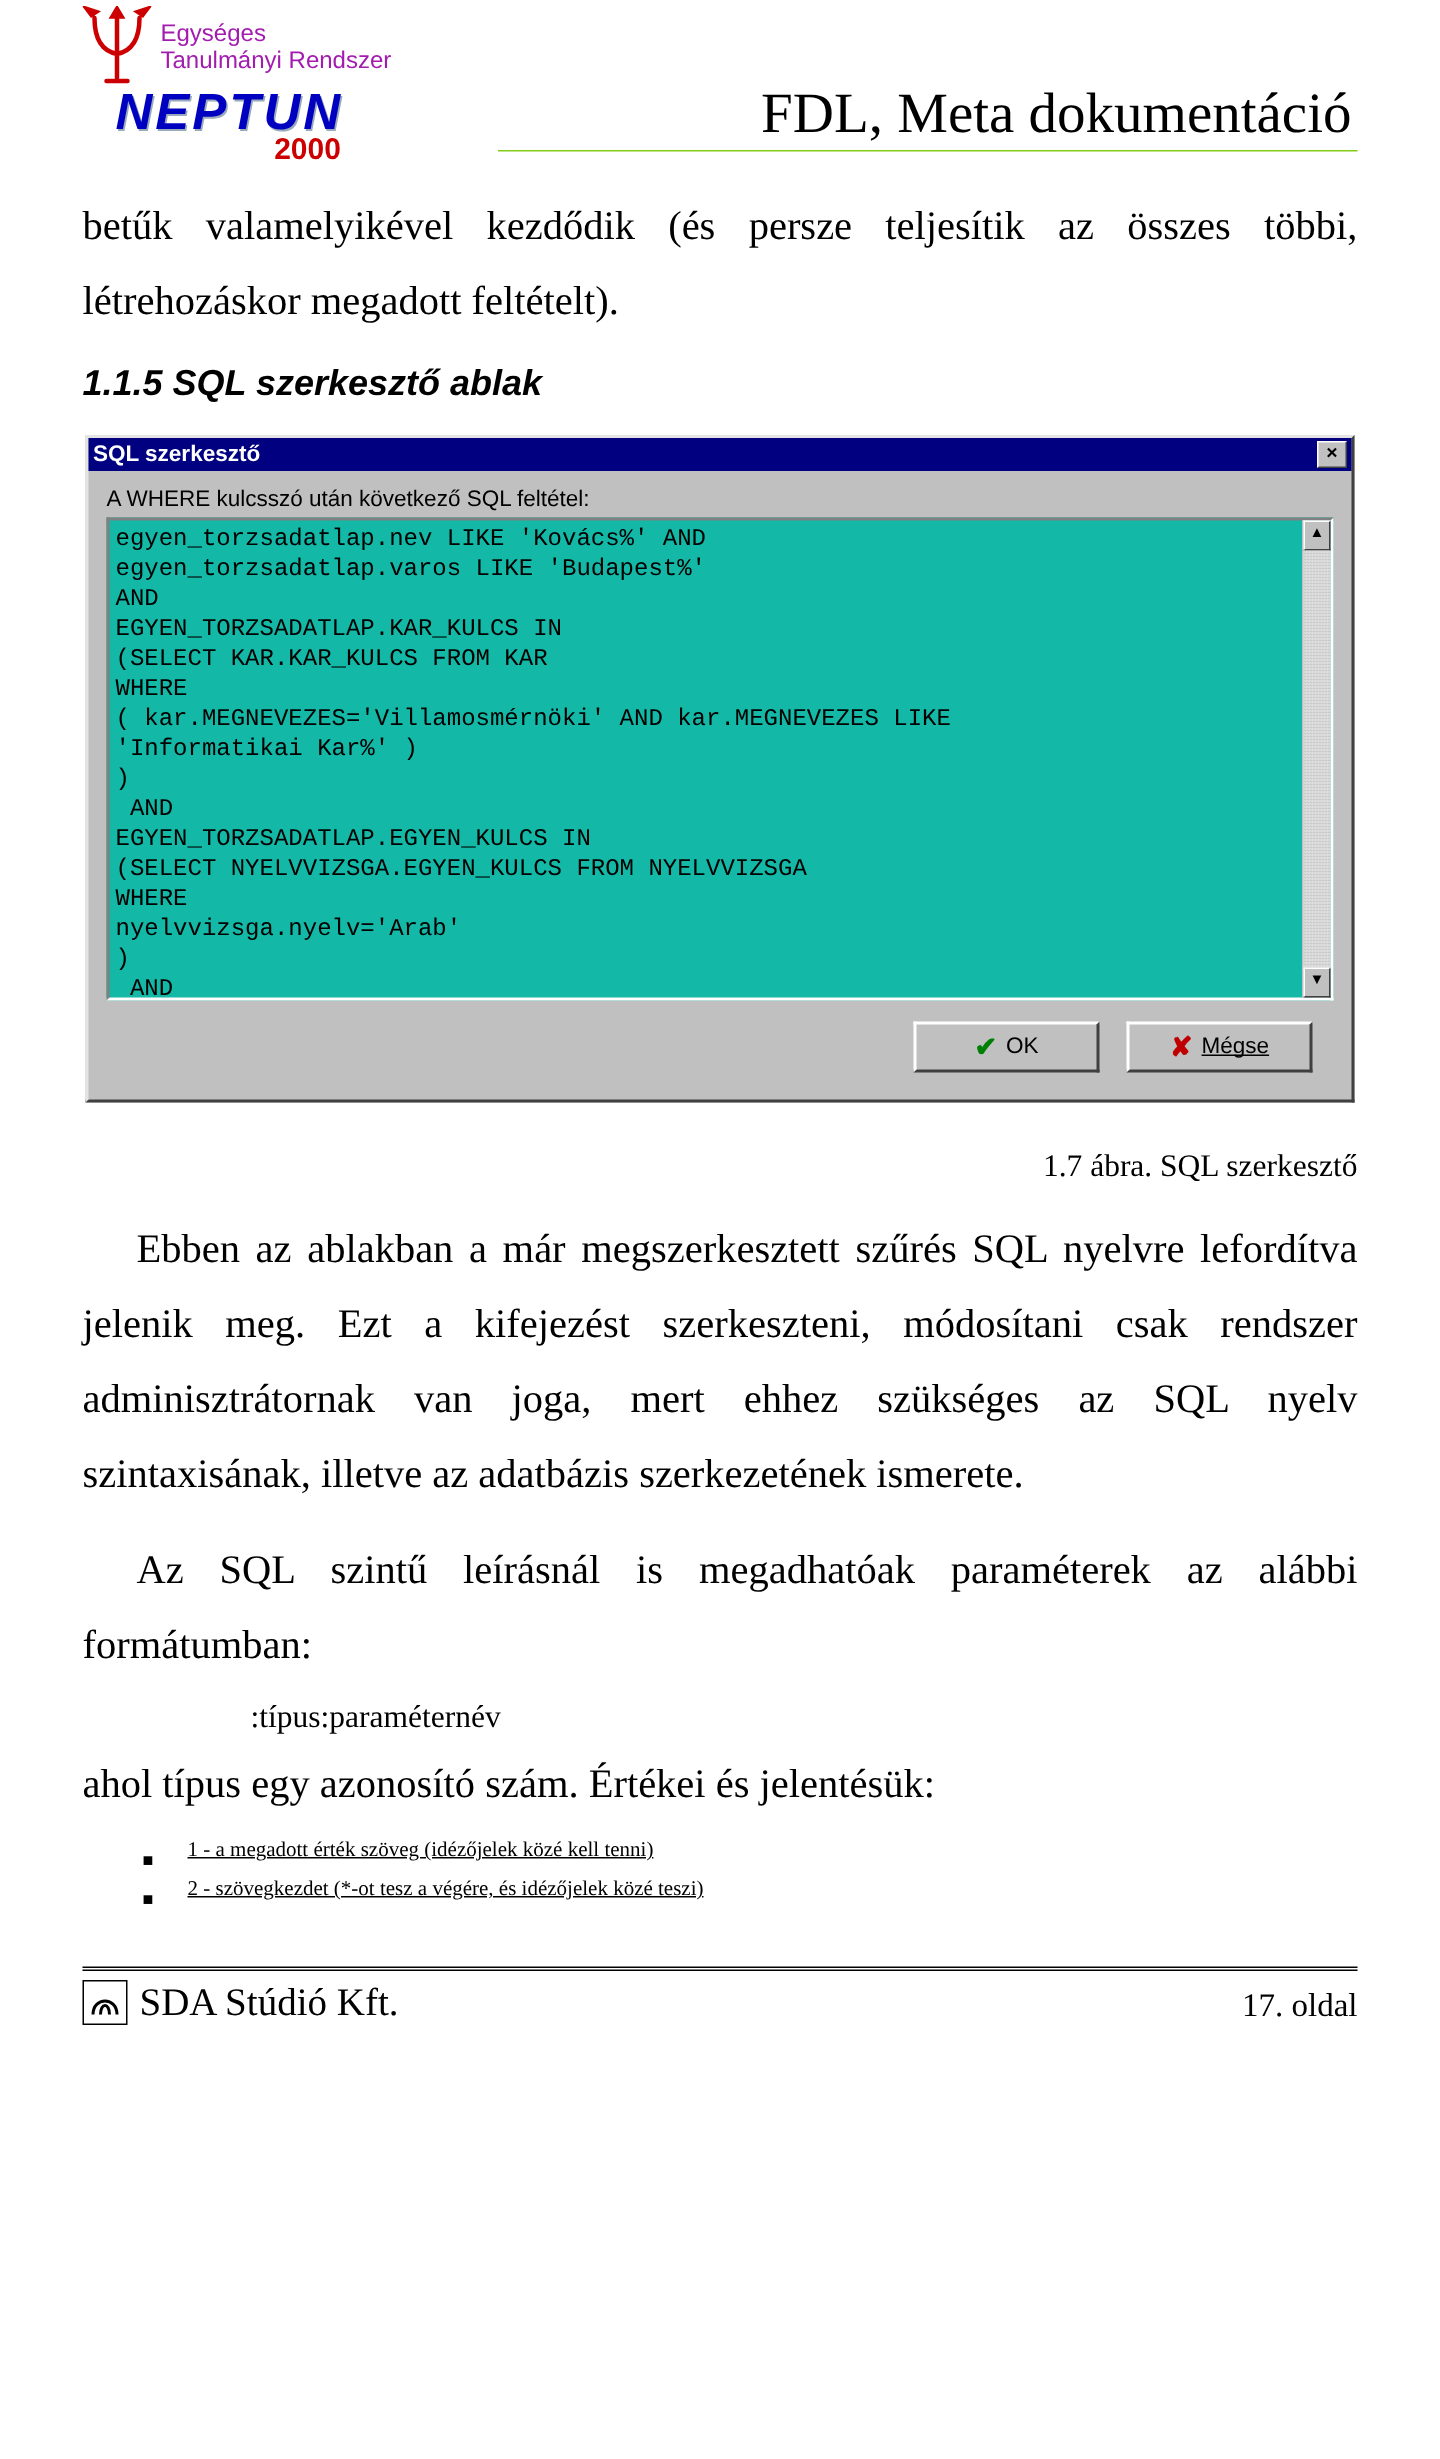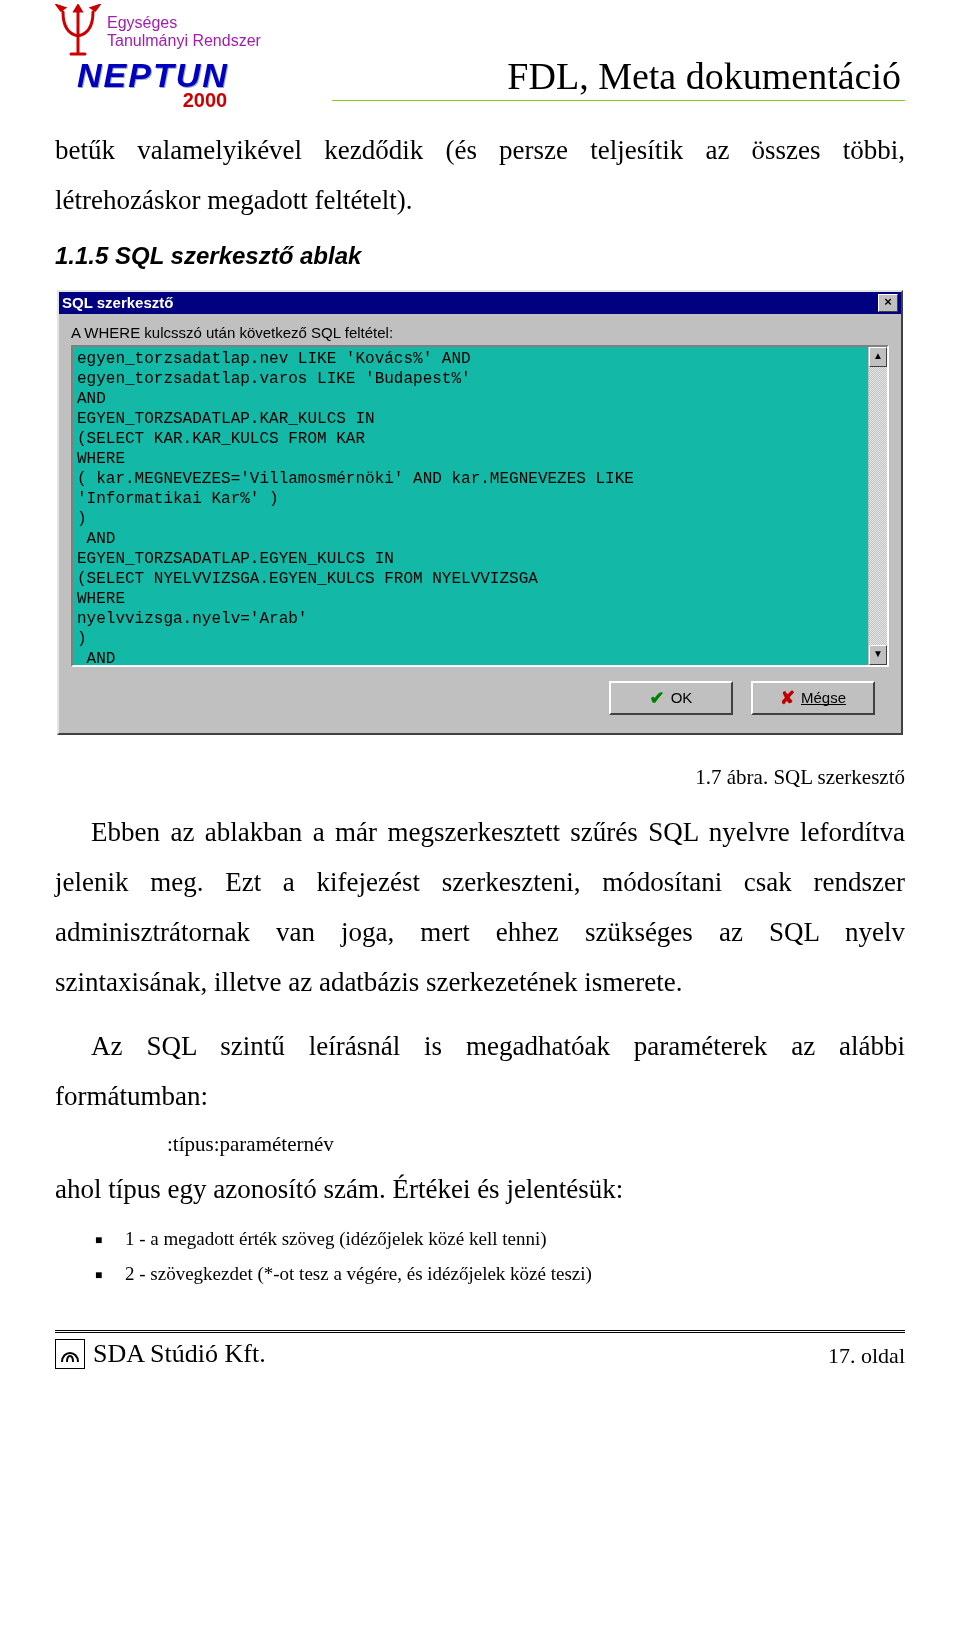--- a/index.html
+++ b/index.html
@@ -181,24 +181,25 @@
     margin-left: 112px;
     font-size: 21px;
     line-height: 1.8;
   }
   .bullets {
     margin: 6px 0 0 0;
     padding: 0;
     list-style: none;
   }
   .bullets li {
-    font-size: 19px;
+    font-size: 14px;
     line-height: 1.85;
     padding-left: 70px;
     position: relative;
+    text-decoration: underline;
   }
   .bullets li::before {
     content: "■";
     position: absolute;
     left: 40px;
     font-size: 12px;
     top: 8px;
   }
   
   .footer {

